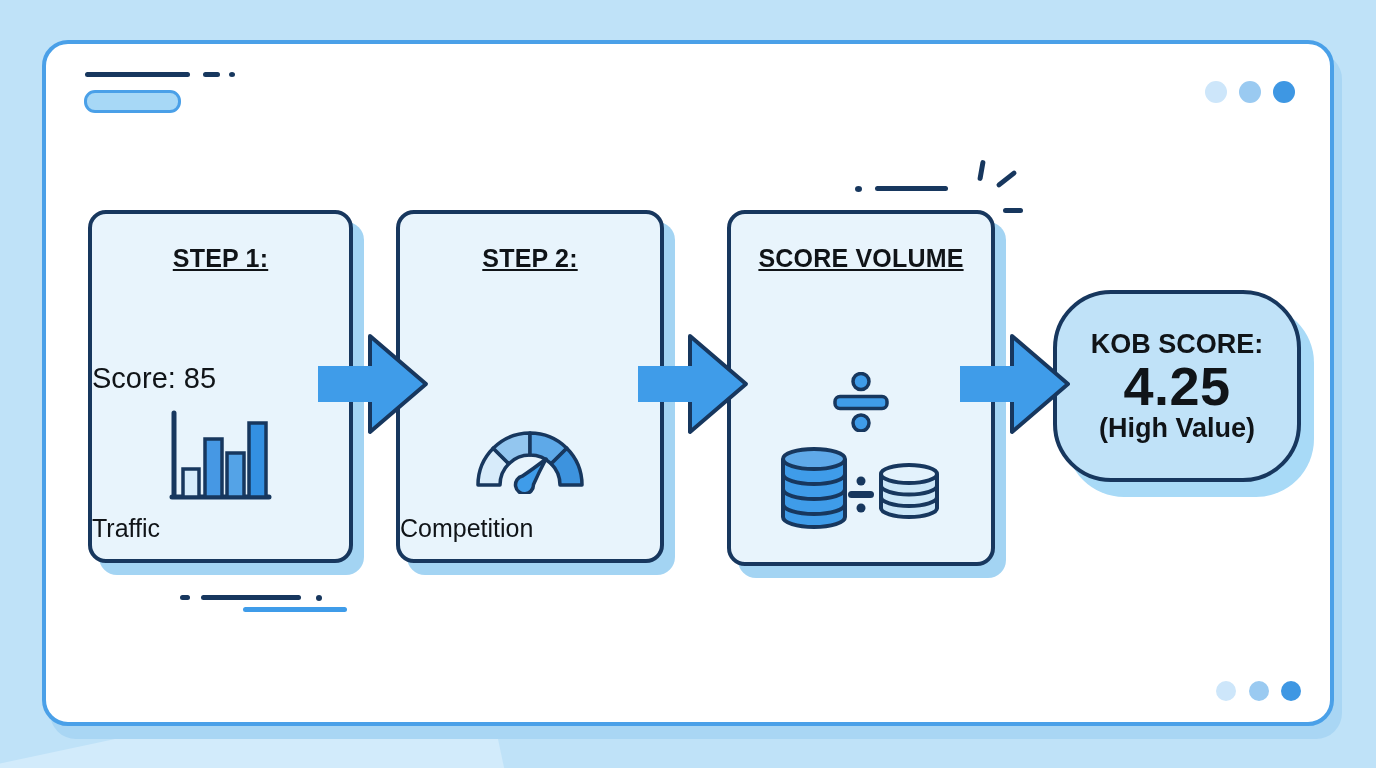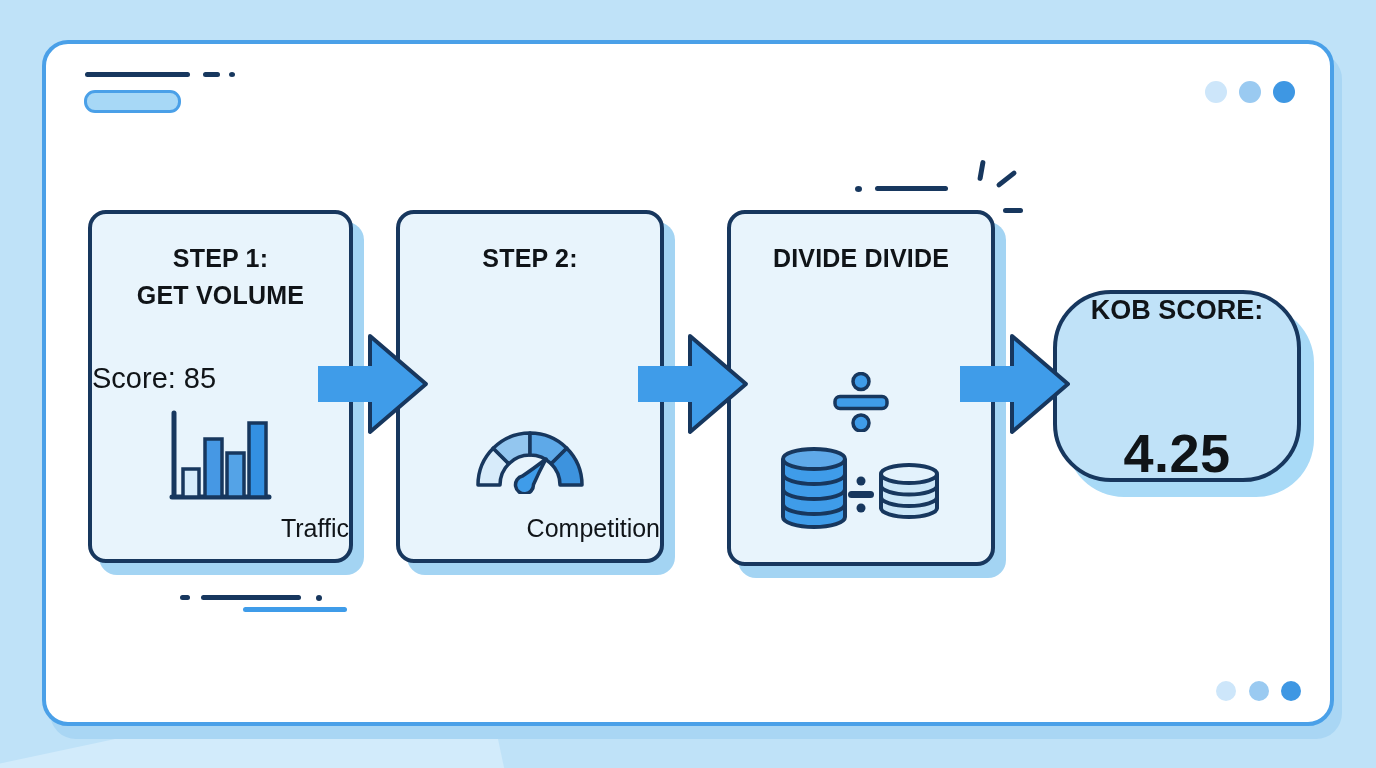--- a/index.html
+++ b/index.html
@@ -16,33 +16,33 @@
              border:3px solid var(--frame-border);border-radius:11px;z-index:3;}
   .dot{position:absolute;border-radius:50%;z-index:3;}
 
   
   .step{position:absolute;top:210px;height:345px;background:var(--card-fill);border:4px solid var(--navy);
         border-radius:18px;box-shadow:11px 12px 0 var(--card-shadow);z-index:2;}
   .step.s1{left:88px;width:257px;}
   .step.s2{left:396px;width:260px;}
   .step.s3{left:727px;width:260px;height:348px;}
   .step-title{position:absolute;top:26px;left:0;right:0;text-align:center;font-weight:700;font-size:25px;line-height:37px;letter-spacing:.2px;}
-  .step-title span{display:block;}
+  .step-title span{display:block;text-decoration:underline;}
   .score{position:absolute;top:148px;left:0;right:0;text-align:left;font-size:29px;font-weight:400;}
-  .caption{position:absolute;bottom:16px;left:0;right:0;text-align:right;font-size:25px;font-weight:400;}
+  .caption{position:absolute;bottom:16px;left:0;right:0;text-align:left;font-size:25px;font-weight:400;}
   .icon-wrap{position:absolute;left:50%;transform:translateX(-50%);}
 
   
   .arrow{position:absolute;top:332px;width:112px;height:104px;z-index:4;}
   .arrow.a1{left:318px;} .arrow.a2{left:638px;} .arrow.a3{left:960px;}
 
   
   .result{position:absolute;left:1053px;top:290px;width:240px;height:184px;background:var(--result-fill);
           border:4px solid var(--navy);border-radius:58px;box-shadow:13px 15px 0 #a8daf7;z-index:2;
-          display:flex;flex-direction:column;align-items:center;justify-content:space-between;text-align:center;}
+          display:flex;flex-direction:column;align-items:center;justify-content:center;text-align:center;}
   .result-label{font-size:27px;font-weight:700;line-height:33px;}
   .result-value{font-size:54px;font-weight:700;line-height:50px;letter-spacing:.5px;}
   .result-qualifier{font-size:27px;font-weight:700;line-height:34px;}
 
   
   .tick{position:absolute;background:var(--navy);border-radius:3px;z-index:3;}
 </style>
 </head>
 <body>
 
@@ -71,21 +71,20 @@
 
   <div class="stroke" style="left:855px;top:186px;width:7px;height:6px;border-radius:50%;"></div>
   <div class="stroke" style="left:875px;top:186px;width:73px;height:5px;"></div>
   <div class="tick" style="left:979px;top:160px;width:5px;height:21px;transform:rotate(10deg);"></div>
   <div class="tick" style="left:1004px;top:167px;width:5px;height:24px;transform:rotate(52deg);"></div>
   <div class="tick" style="left:1003px;top:208px;width:20px;height:5px;"></div>
 
   <section class="step s1">
     <div class="step-title">
       <span>STEP 1:</span>
-      <span>GET VOLUME</span>
     </div>
     <div class="score">Score: 85</div>
     <div class="icon-wrap" style="top:196px;">
       <svg width="104" height="94" viewBox="0 0 104 94">
         <path d="M5 3 V87 M3 87 H100" stroke="var(--navy)" stroke-width="5" stroke-linecap="round" fill="none"></path>
         <rect x="14" y="59" width="16" height="28" fill="#d6ecfb" stroke="var(--navy)" stroke-width="3.5"></rect>
         <rect x="36" y="29" width="17" height="58" fill="#4698e4" stroke="var(--navy)" stroke-width="3.5"></rect>
         <rect x="58" y="43" width="17" height="44" fill="#54a3e7" stroke="var(--navy)" stroke-width="3.5"></rect>
         <rect x="80" y="13" width="17" height="74" fill="#3390e2" stroke="var(--navy)" stroke-width="3.5"></rect>
       </svg>
@@ -104,21 +103,21 @@
         <path d="M61 13 A52 52 0 0 1 97.8 28.2 L82.2 43.8 A30 30 0 0 0 61 35 Z" fill="#5ea9e8" stroke="var(--navy)" stroke-width="3.5" stroke-linejoin="round"></path>
         <path d="M97.8 28.2 A52 52 0 0 1 113 65 L91 65 A30 30 0 0 0 82.2 43.8 Z" fill="#3d93de" stroke="var(--navy)" stroke-width="3.5" stroke-linejoin="round"></path>
         <path d="M77 39 Q64 49 53.5 56 A9 9 0 1 0 64.5 64.5 Q70 52 77 39 Z" fill="var(--accent)" stroke="var(--navy)" stroke-width="3.5" stroke-linejoin="round"></path>
       </svg>
     </div>
     <div class="caption">Competition</div>
   </section>
 
   <section class="step s3">
     <div class="step-title">
-      <span>DIVIDE DIVIDE</span>
+      <span>SCORE VOLUME</span>
     </div>
     <div class="icon-wrap" style="top:158px;">
       <svg width="56" height="60" viewBox="0 0 56 60">
         <circle cx="28" cy="9.5" r="8" fill="var(--accent)" stroke="var(--navy)" stroke-width="3.5"></circle>
         <rect x="2" y="24.5" width="52" height="12" rx="5" fill="var(--accent)" stroke="var(--navy)" stroke-width="3.5"></rect>
         <circle cx="28" cy="51" r="8" fill="var(--accent)" stroke="var(--navy)" stroke-width="3.5"></circle>
       </svg>
     </div>
     <div class="icon-wrap" style="top:232px;">
       <svg width="162" height="88" viewBox="0 0 162 88">
@@ -147,14 +146,15 @@
     <rect x="0" y="34" width="56" height="36" fill="var(--accent)"></rect>
   </svg>
   <svg class="arrow a3" viewBox="0 0 112 104">
     <polygon points="52,4 108,52 52,100" fill="var(--accent)" stroke="var(--navy)" stroke-width="4" stroke-linejoin="round"></polygon>
     <rect x="0" y="34" width="56" height="36" fill="var(--accent)"></rect>
   </svg>
 
   <section class="result">
     <div class="result-label">KOB SCORE:</div>
     <div class="result-value">4.25</div>
+    <div class="result-qualifier">(High Value)</div>
   </section>
 </div>
 
 </body></html>

